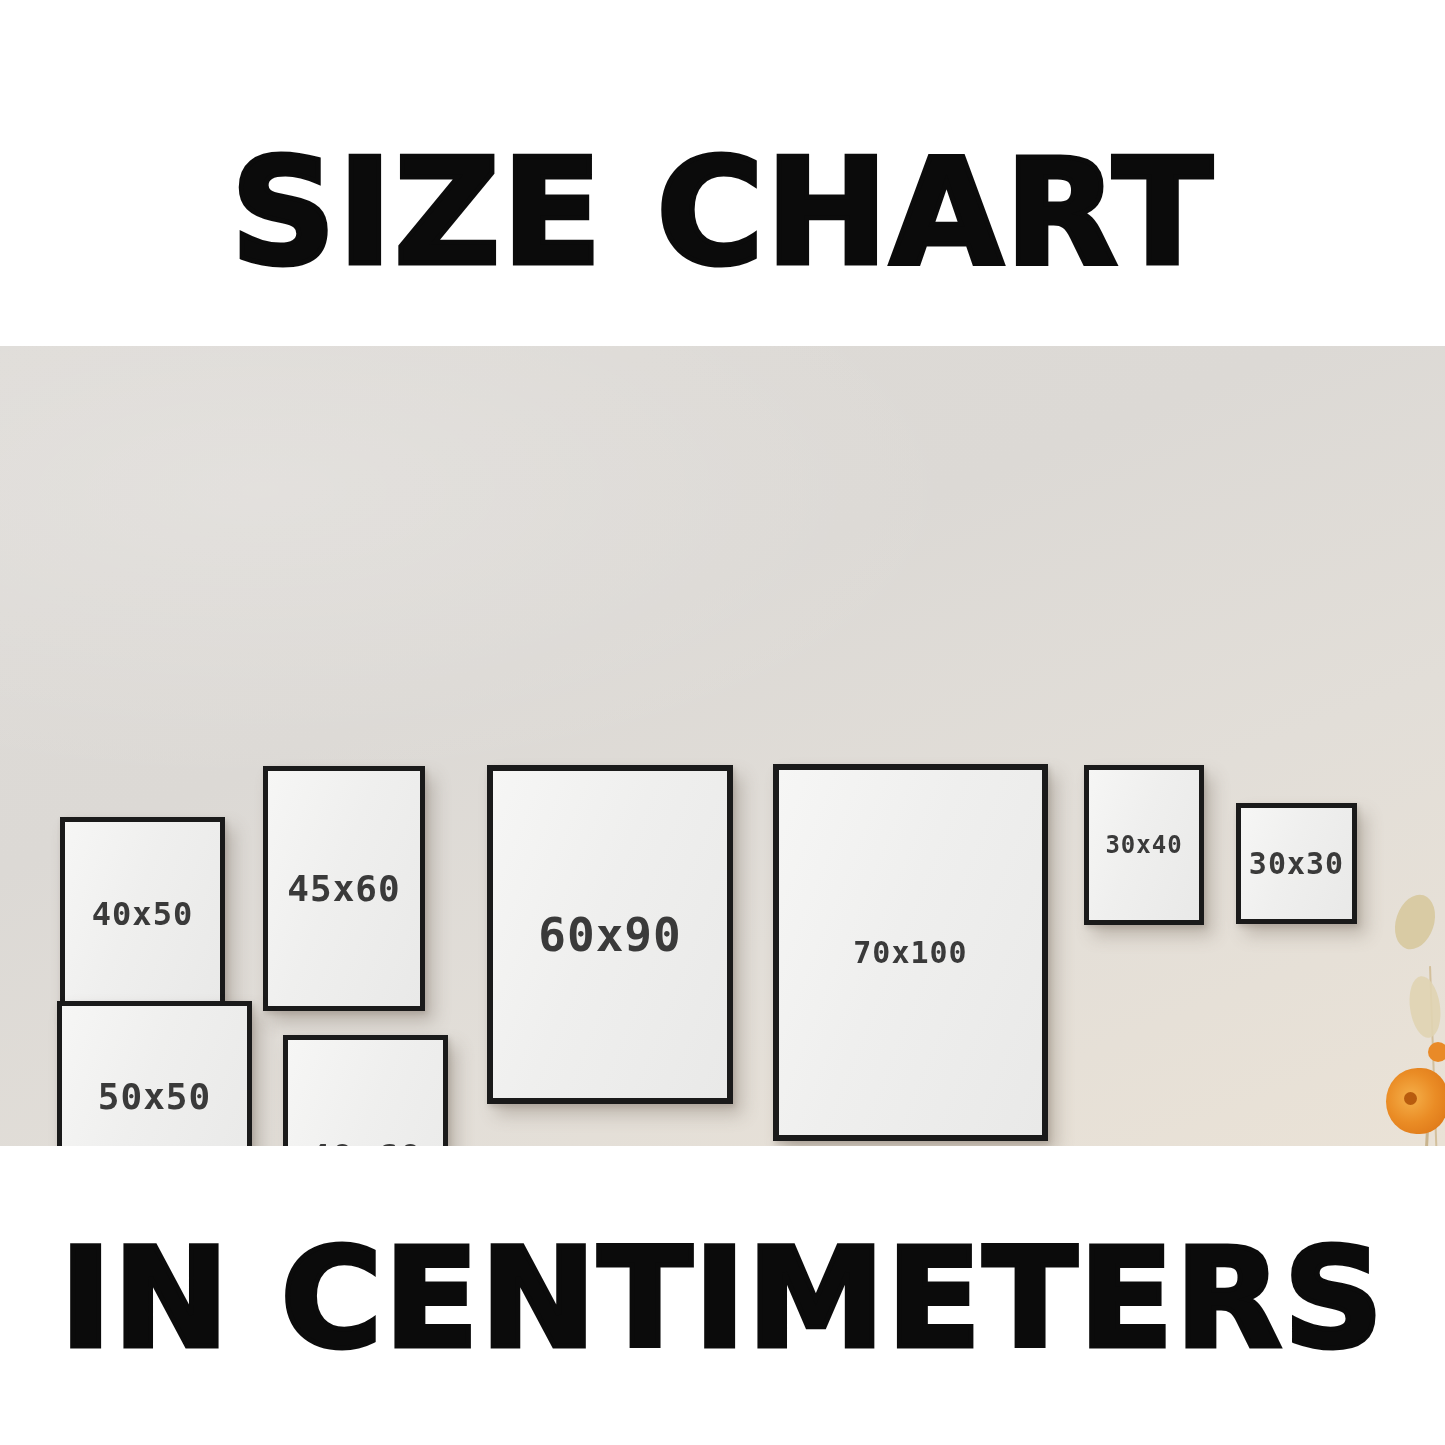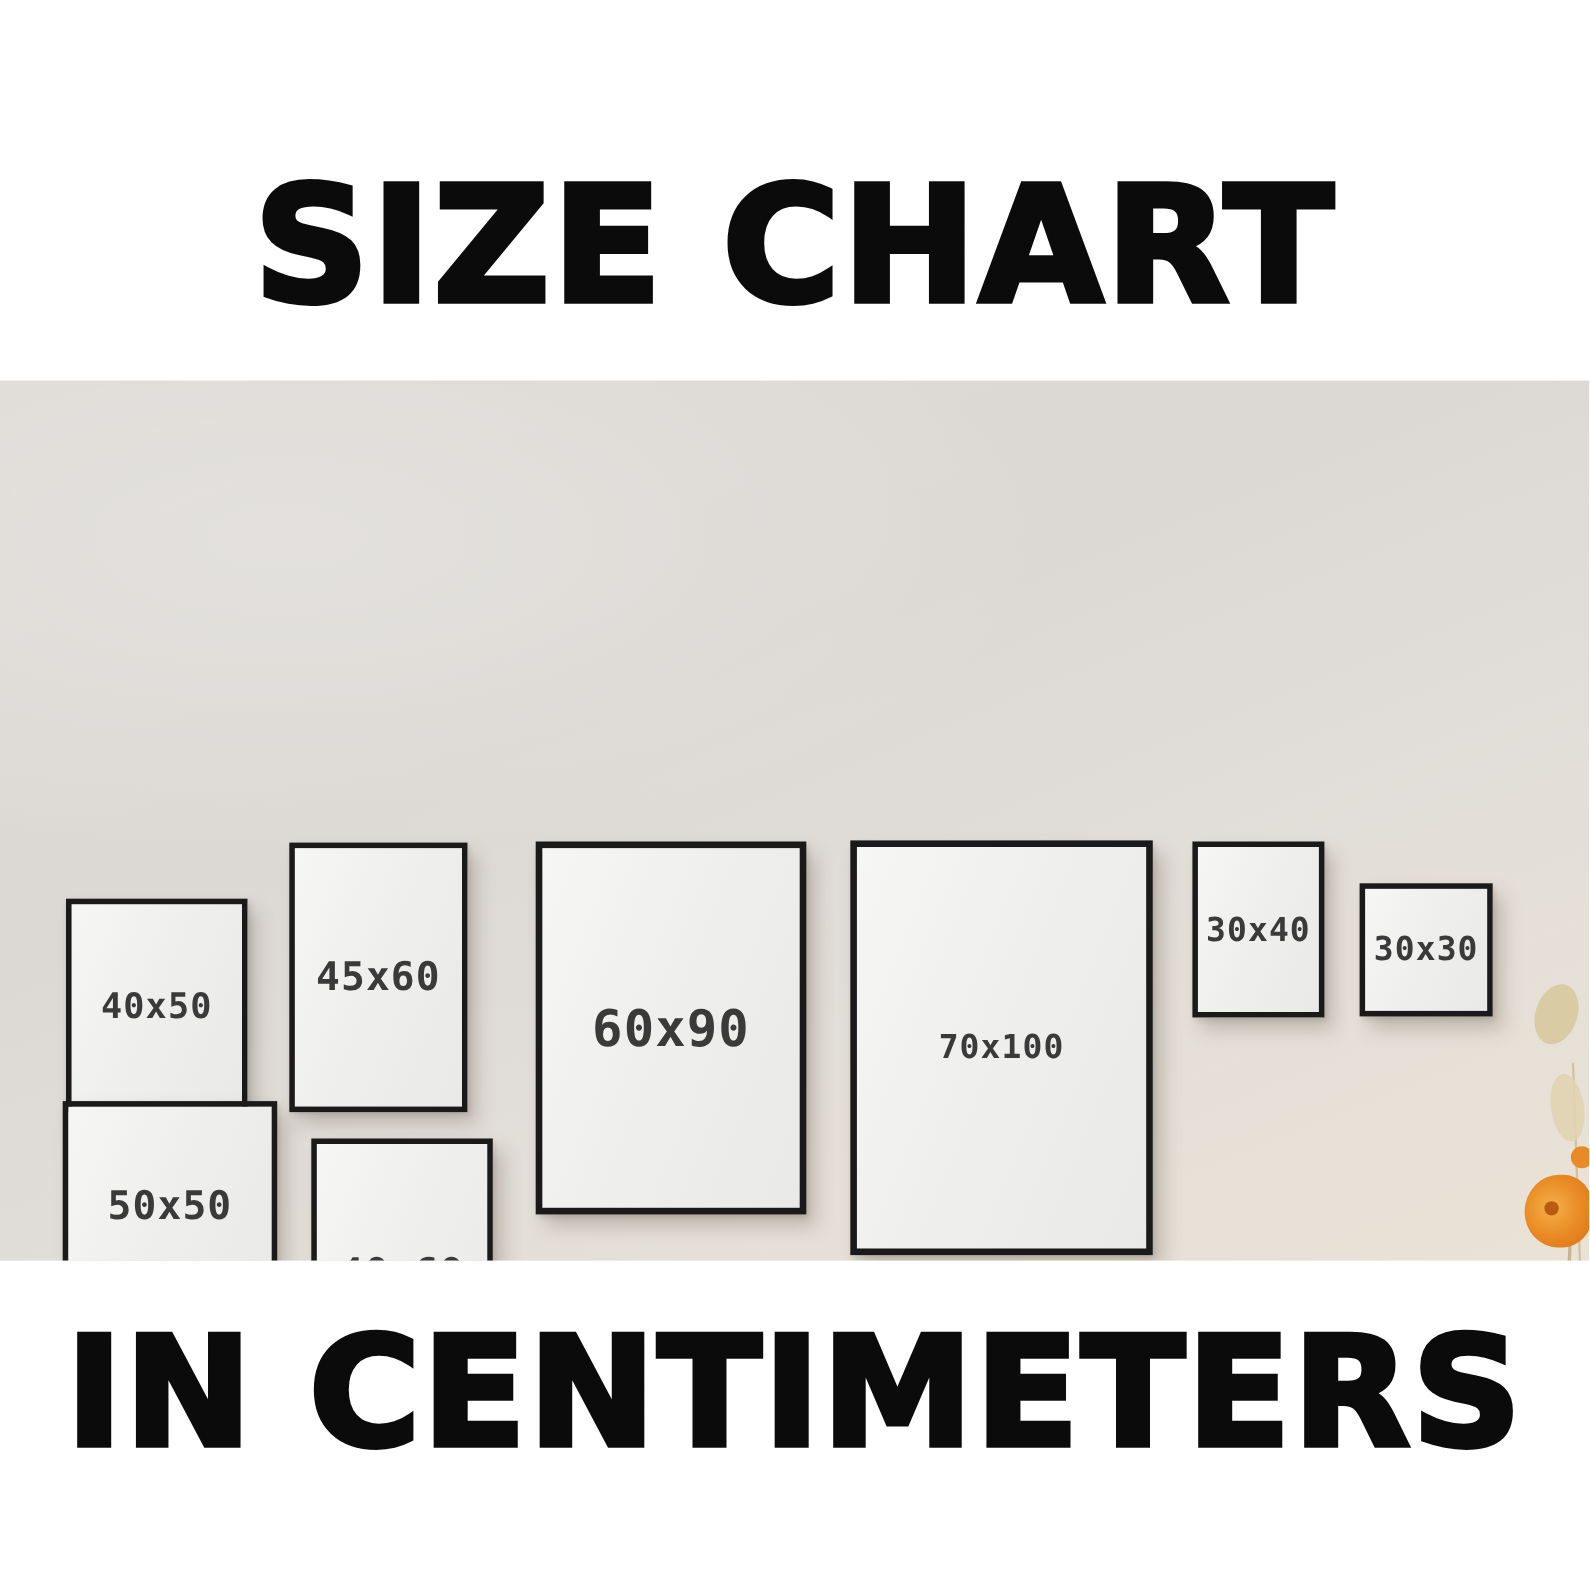--- a/index.html
+++ b/index.html
@@ -1,22 +1,22 @@
 <!DOCTYPE html>
 <html style="--band: #ffffff; --title: #0b0b0b; --wall: #dedbd7; --wallWarm: #e9e2d6; --frameBorder: #1a1a1a; --frameMat: #eeeeec; --label: #3a3a3a; --duvet: #f9f7f2; --blanket: #f7f4ee; --pillowDarkRust: #7c3413; --pillowTerracotta: #a85536; --pillowOrange: #d07c1a; --pillowCream: #ddd5c2; --pillowMustard: #c9952e; --frontPillow: #c96a26; --tasselRed: #9e2f1a; --vase: #1b1c21; --vaseBase: #b3684a; --flowerOrange: #ea8c25; --driedBeige: #d9cba4;"><head>
 <meta charset="utf-8">
 <style>
   html,body{margin:0;padding:0;background:#fff;}
   .canvas{position:relative;width:1445px;height:1445px;overflow:hidden;
           font-family:"DejaVu Sans",sans-serif;background:var(--band,#ffffff);}
 
   
   .band{position:absolute;left:0;width:1445px;display:flex;align-items:center;justify-content:center;}
-  .band.top{top:12px;height:424px;}
-  .band.bottom{top:1146px;height:299px;align-items:flex-start;padding-top:52px;box-sizing:border-box;}
+  .band.top{top:0;height:424px;}
+  .band.bottom{top:1146px;height:299px;align-items:flex-start;padding-top:84px;box-sizing:border-box;}
   .big-title{font-family:"DejaVu Sans",sans-serif;font-weight:900;color:var(--title,#0b0b0b);
              -webkit-text-stroke:5px var(--title,#0b0b0b);letter-spacing:2px;white-space:nowrap;line-height:1;}
   .band.top .big-title{font-size:146px;}
   .band.bottom .big-title{font-size:138px;}
 
   
   .photo{position:absolute;left:0;top:346px;width:1445px;height:800px;overflow:hidden;
          background:
            radial-gradient(1200px 500px at 18% 18%, rgba(255,255,255,.18), rgba(255,255,255,0) 60%),
            linear-gradient(158deg,#dedbd7 0%,#dcd9d5 38%,#e2ded8 66%,#eae2d6 100%);}
@@ -56,21 +56,21 @@
         <div class="frame" style="left: 263px; top: 420px; width: 162px; height: 245px;">
           <span class="frame-label" style="font-size: 36px;">45x60</span>
         </div>
         <div class="frame lg" style="left: 487px; top: 419px; width: 246px; height: 339px;">
           <span class="frame-label" style="font-size: 46px;">60x90</span>
         </div>
         <div class="frame lg" style="left: 773px; top: 418px; width: 275px; height: 377px;">
           <span class="frame-label" style="font-size: 30px;">70x100</span>
         </div>
         <div class="frame" style="left: 1084px; top: 419px; width: 120px; height: 160px;">
-          <span class="frame-label" style="font-size: 30px;">30x40</span>
+          <span class="frame-label" style="font-size: 24px;">30x40</span>
         </div>
         <div class="frame" style="left: 1236px; top: 457px; width: 121px; height: 121px;">
           <span class="frame-label" style="font-size: 30px;">30x30</span>
         </div>
         <div class="frame" style="left: 57px; top: 655px; width: 195px; height: 191px; align-items: center;">
           <span class="frame-label" style="font-size: 36px;">50x50</span>
         </div>
         <div class="frame" style="left: 283px; top: 689px; width: 165px; height: 244px;">
           <span class="frame-label" style="font-size: 36px;">40x60</span>
         </div>

